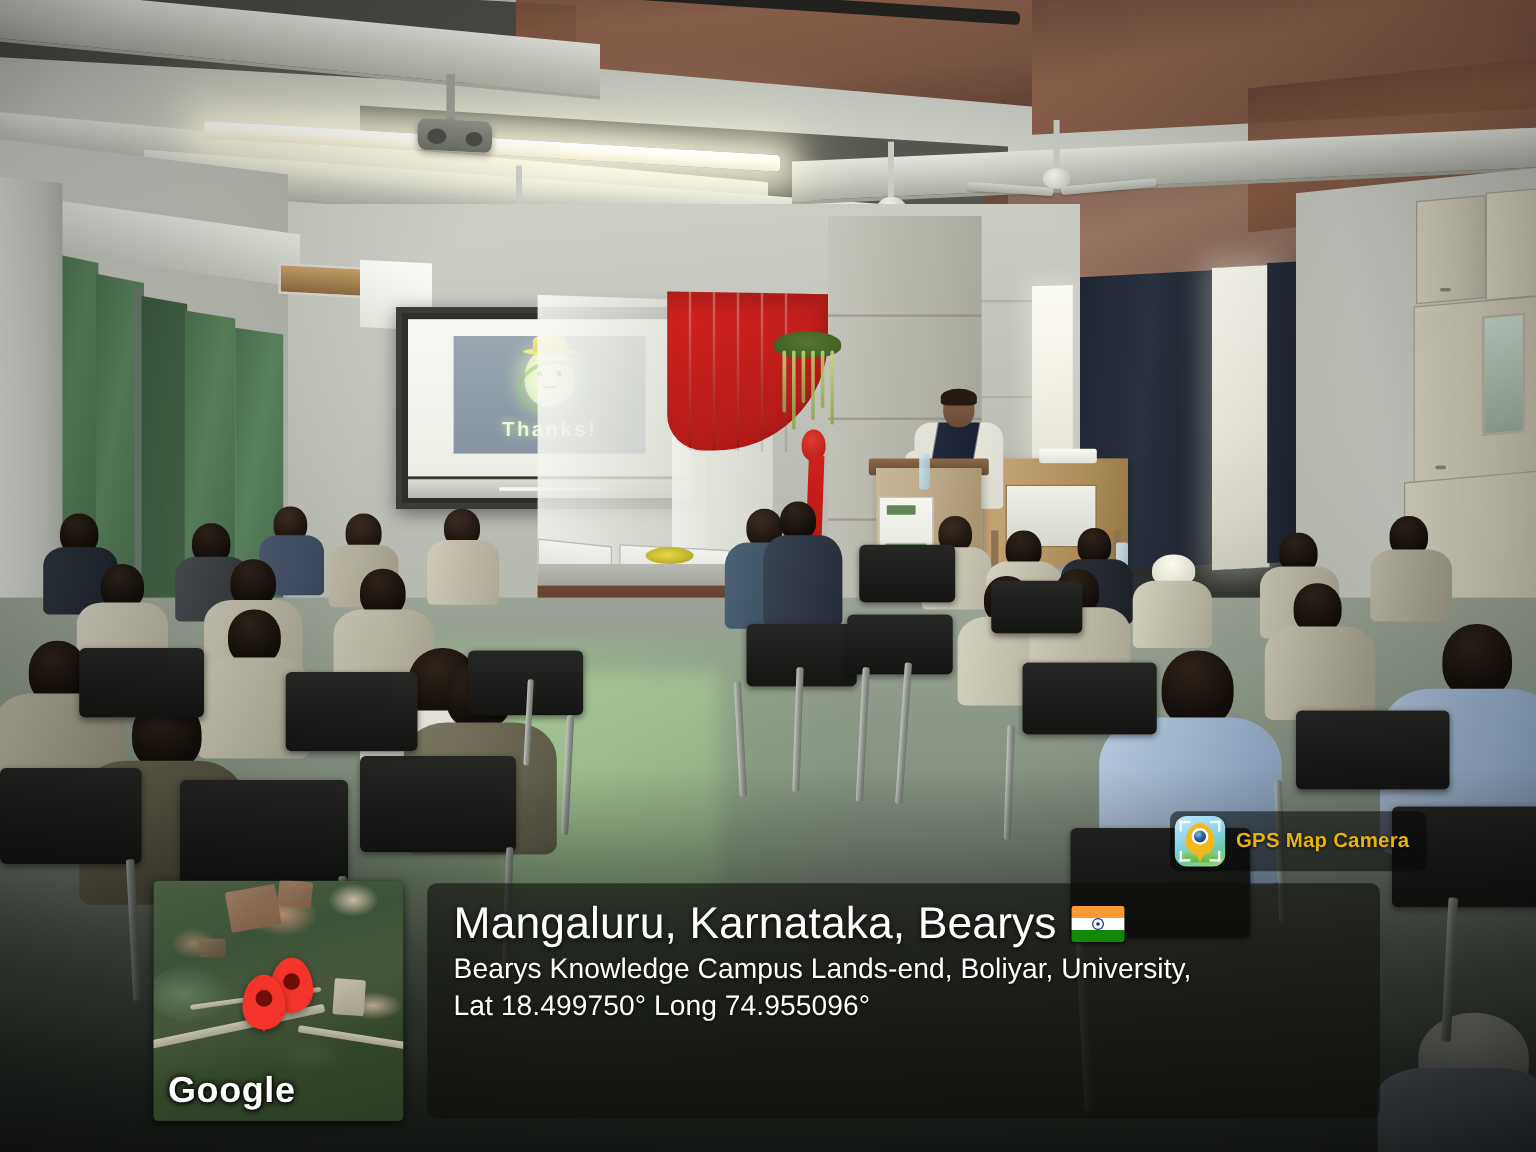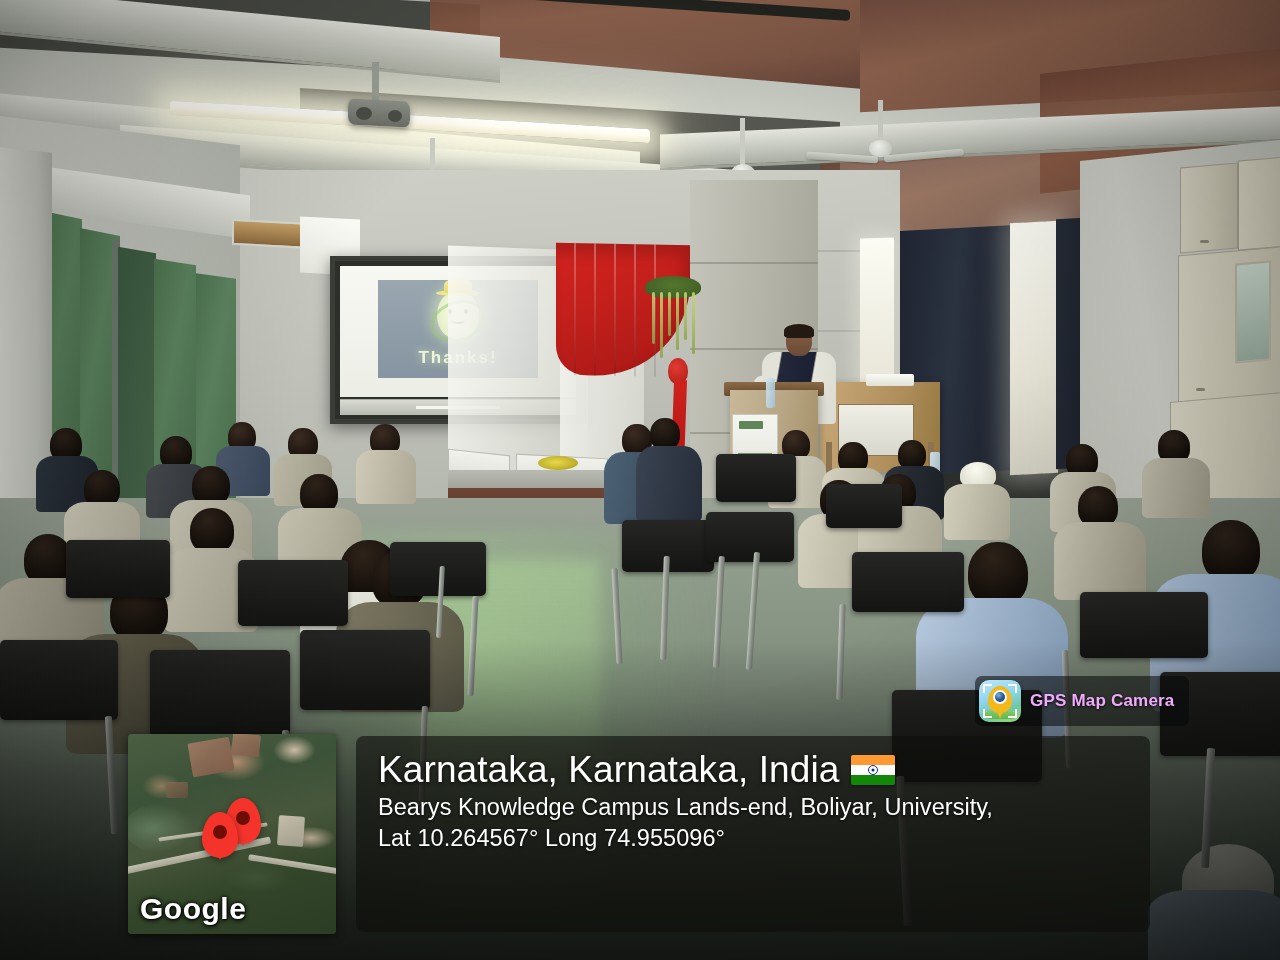--- a/index.html
+++ b/index.html
@@ -515,21 +515,21 @@
   .gb-tr { right:4px; top:4px; border-left:0; border-bottom:0; }
   .gb-bl { left:4px; bottom:4px; border-right:0; border-top:0; }
   .gb-br { right:4px; bottom:4px; border-left:0; border-top:0; }
   .gps-land {
     position:absolute; left:3px; bottom:3px; right:3px; height:11px;
     background:linear-gradient(180deg,#8ed36a,#63b54a);
     border-radius:0 0 7px 7px;
     clip-path:polygon(0 55%, 22% 18%, 40% 55%, 62% 10%, 100% 52%, 100% 100%, 0 100%);
   }
   .gps-label {
-    color:#f0abfc; font-size:17px; font-weight:bold;
+    color:#eab308; font-size:17px; font-weight:bold;
     letter-spacing:.2px;
     text-shadow:0 1px 3px rgba(0,0,0,.9);
     white-space:nowrap;
   }
 
   
   .map-thumb {
     position:absolute;
     left:128px; top:734px; width:208px; height:200px;
     border-radius:4px;
@@ -963,22 +963,22 @@
       <div class="map-pin-dot"></div>
     </div>
     <div class="map-pin pin-a">
       <div class="map-pin-dot"></div>
     </div>
     <div class="map-google">Google</div>
   </div>
 
   <div class="info-panel">
     <div class="info-title">
-      <span>Karnataka, Karnataka, India</span>
+      <span>Mangaluru, Karnataka, Bearys</span>
       <span class="flag-in">
         <span class="chakra"></span>
       </span>
     </div>
     <div class="info-line">Bearys Knowledge Campus Lands-end, Boliyar, University,</div>
-    <div class="info-line">Lat 10.264567° Long 74.955096°</div>
+    <div class="info-line">Lat 18.499750° Long 74.955096°</div>
   </div>
 
 </div>
 
 </body></html>

